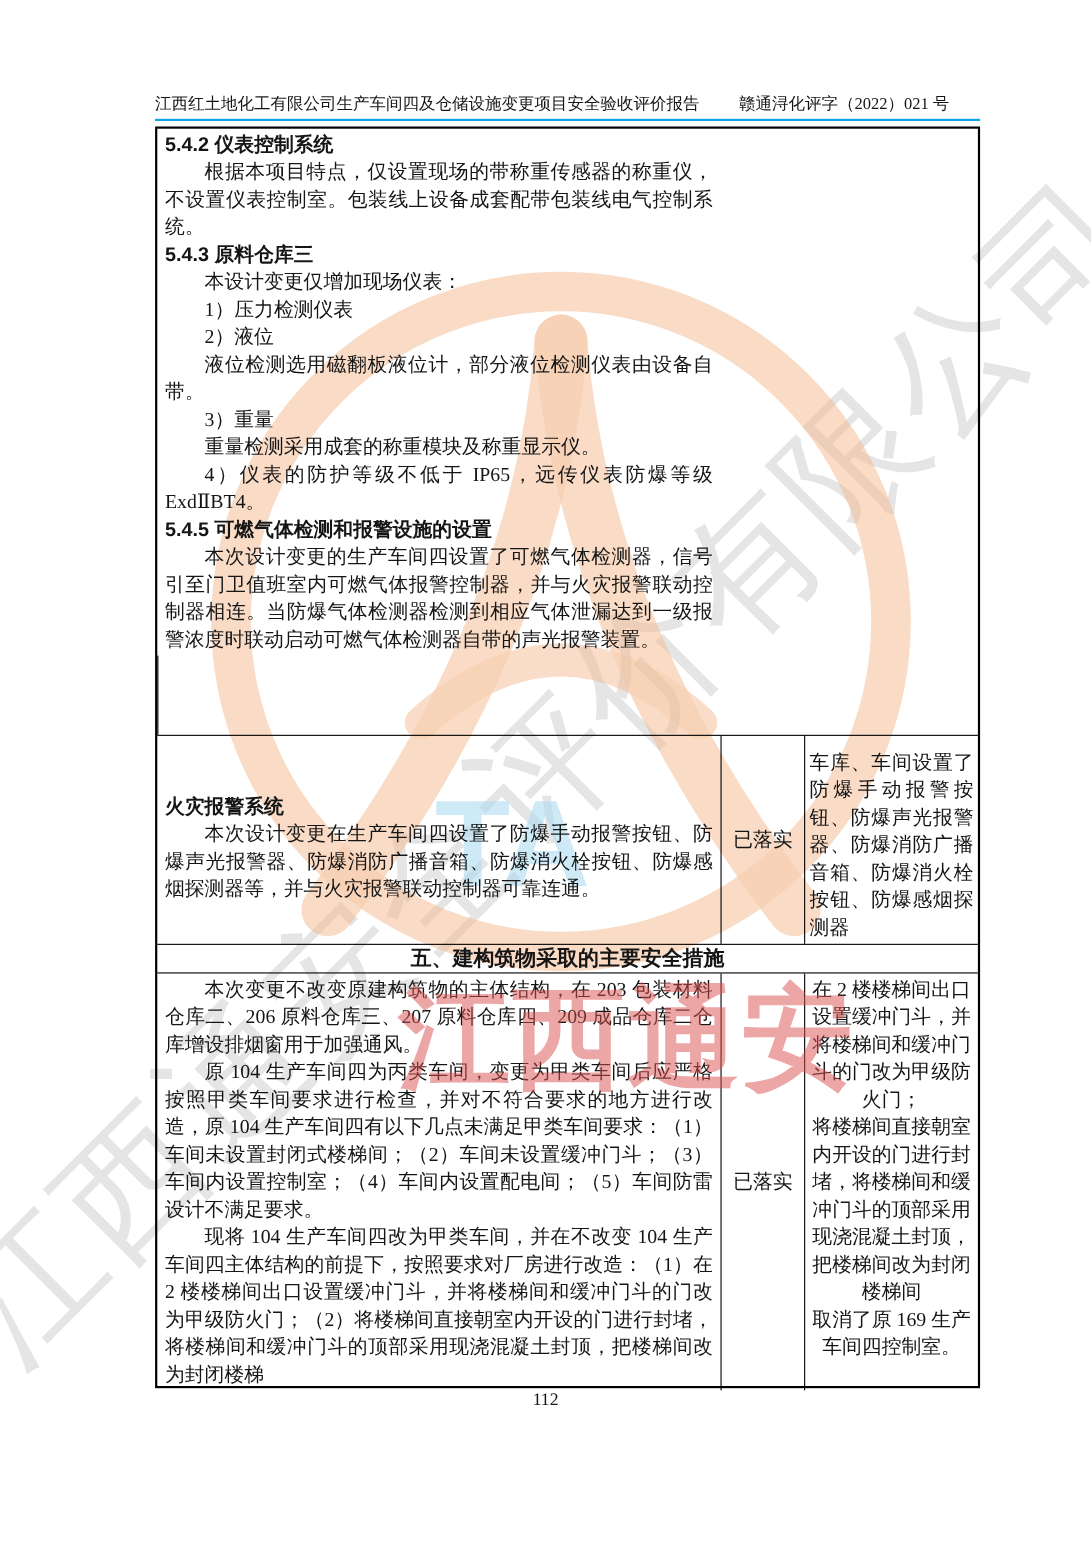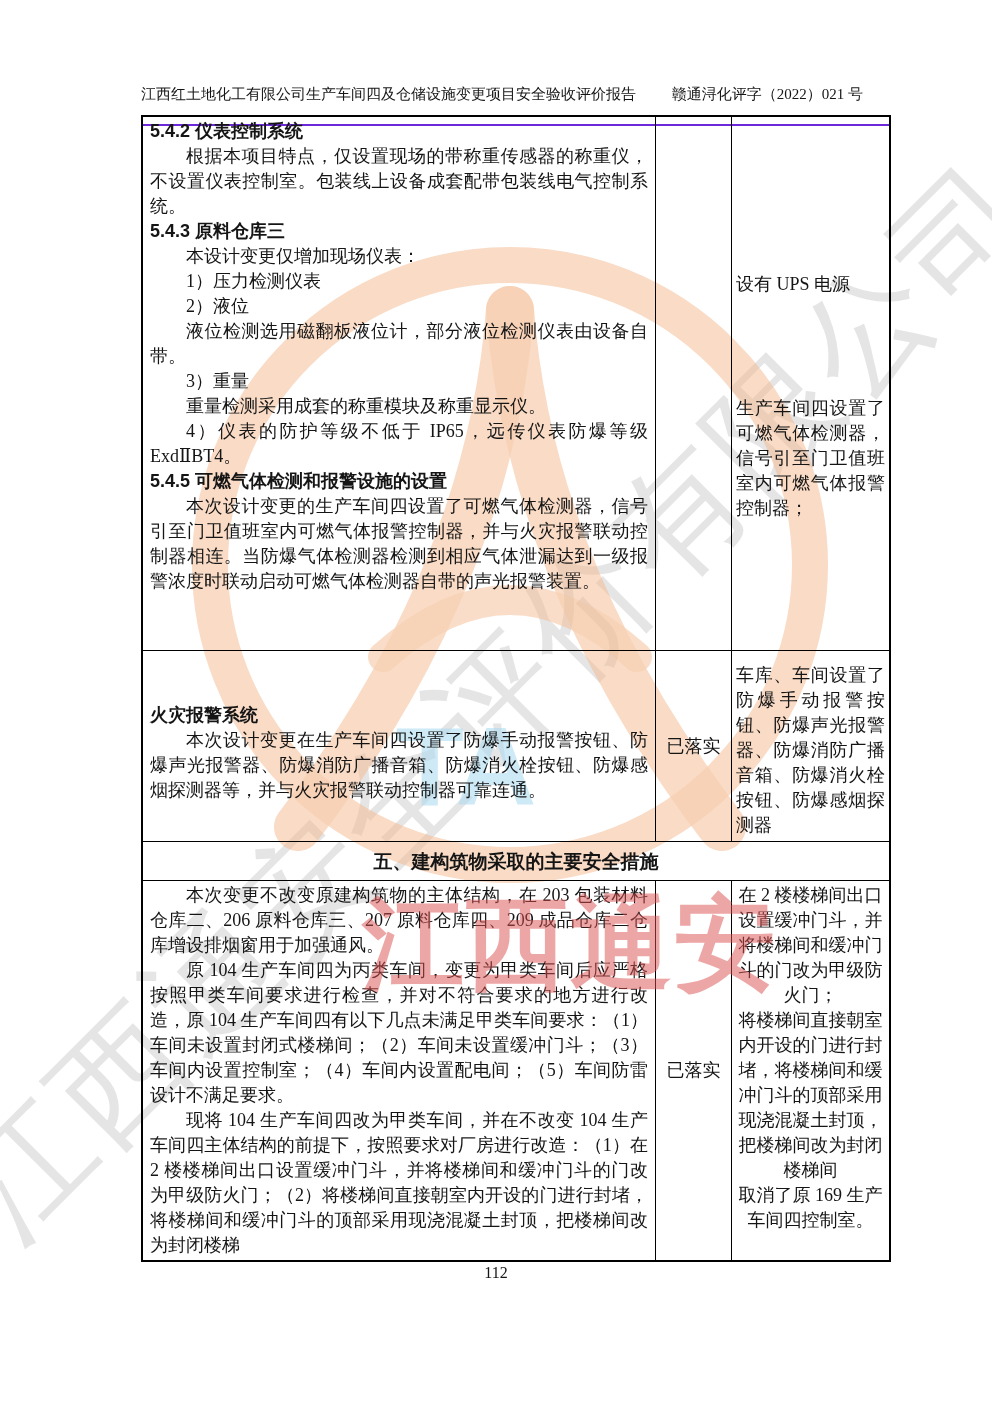--- a/index.html
+++ b/index.html
@@ -20,31 +20,31 @@
   .wm-stamp{
     position:absolute;left:362px;top:888px;z-index:2;
     font-family:"Liberation Sans","DejaVu Sans",sans-serif;font-weight:bold;
     font-size:102px;line-height:1.1;color:#dd4f4f;opacity:.5;white-space:nowrap;
     letter-spacing:2px;
   }
   
   .page-header{
     position:absolute;left:141px;top:85px;width:750px;z-index:1;
     display:flex;justify-content:space-between;align-items:flex-end;
-    border-bottom:2px solid #6d28d9;padding-bottom:20px;font-size:15px;
+    border-bottom:2px solid #0ea5e9;padding-bottom:4px;font-size:15px;
   }
   .page-header .right{padding-right:28px;}
   
   .doc-table{
     position:absolute;left:141px;top:115px;width:750px;height:1147px;z-index:1;
     border:2px solid #000;box-sizing:border-box;background:transparent;
     display:flex;flex-direction:column;font-size:18px;line-height:25px;
   }
   .trow{display:flex;box-sizing:border-box;border-top:1px solid #000;}
-  .trow:first-child{border-top:none;}
+  .trow:first-child{border-top:none;flex-direction:column;}
   .row-1{height:551px;}
   .row-2{height:198px;}
   .row-hdr{height:40px;align-items:center;justify-content:center;
     font-family:"Liberation Sans","DejaVu Sans",sans-serif;font-weight:bold;font-size:19px;}
   .row-4{flex:1;}
   .cell{box-sizing:border-box;overflow:hidden;}
   .c1{width:512px;padding:2px 7px;text-align:justify;}
   .c2{width:76px;border-left:1px solid #000;display:flex;align-items:center;justify-content:center;}
   .c3{flex:1;border-left:1px solid #000;padding:2px 4px;}
   p{margin:0;}

